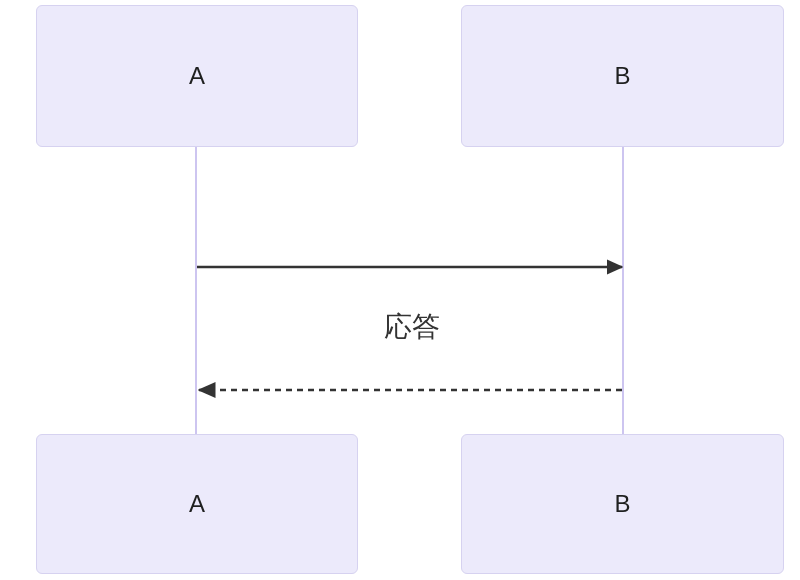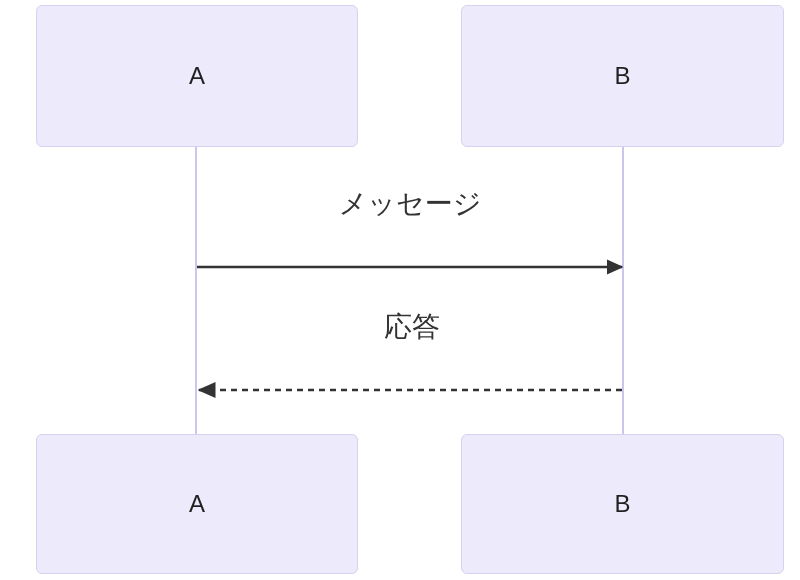--- a/index.html
+++ b/index.html
@@ -100,21 +100,20 @@
       <marker id="arrow-left" viewBox="0 0 12 12" refX="11" refY="6" markerWidth="7.5" markerHeight="7.5" orient="auto-start-reverse">
         <path d="M 0 0.6 L 12 6 L 0 11.4 z" fill="#333333"></path>
       </marker>
     </defs>
 
     <line x1="197" y1="267" x2="622" y2="267" stroke="#333333" stroke-width="2.4" marker-end="url(#arrow-right)"></line>
 
     <line x1="622" y1="390" x2="199" y2="390" stroke="#333333" stroke-width="2.4" stroke-dasharray="6 5" marker-end="url(#arrow-left)"></line>
   </svg>
 
-  <div class="message-label" id="label-message">メッセージ</div>
 
   <div class="message-label" id="label-response">応答</div>
 
   <div class="participant-box" id="box-a-bottom">
     <span class="participant-label">A</span>
   </div>
 
   <div class="participant-box" id="box-b-bottom">
     <span class="participant-label">B</span>
   </div>

